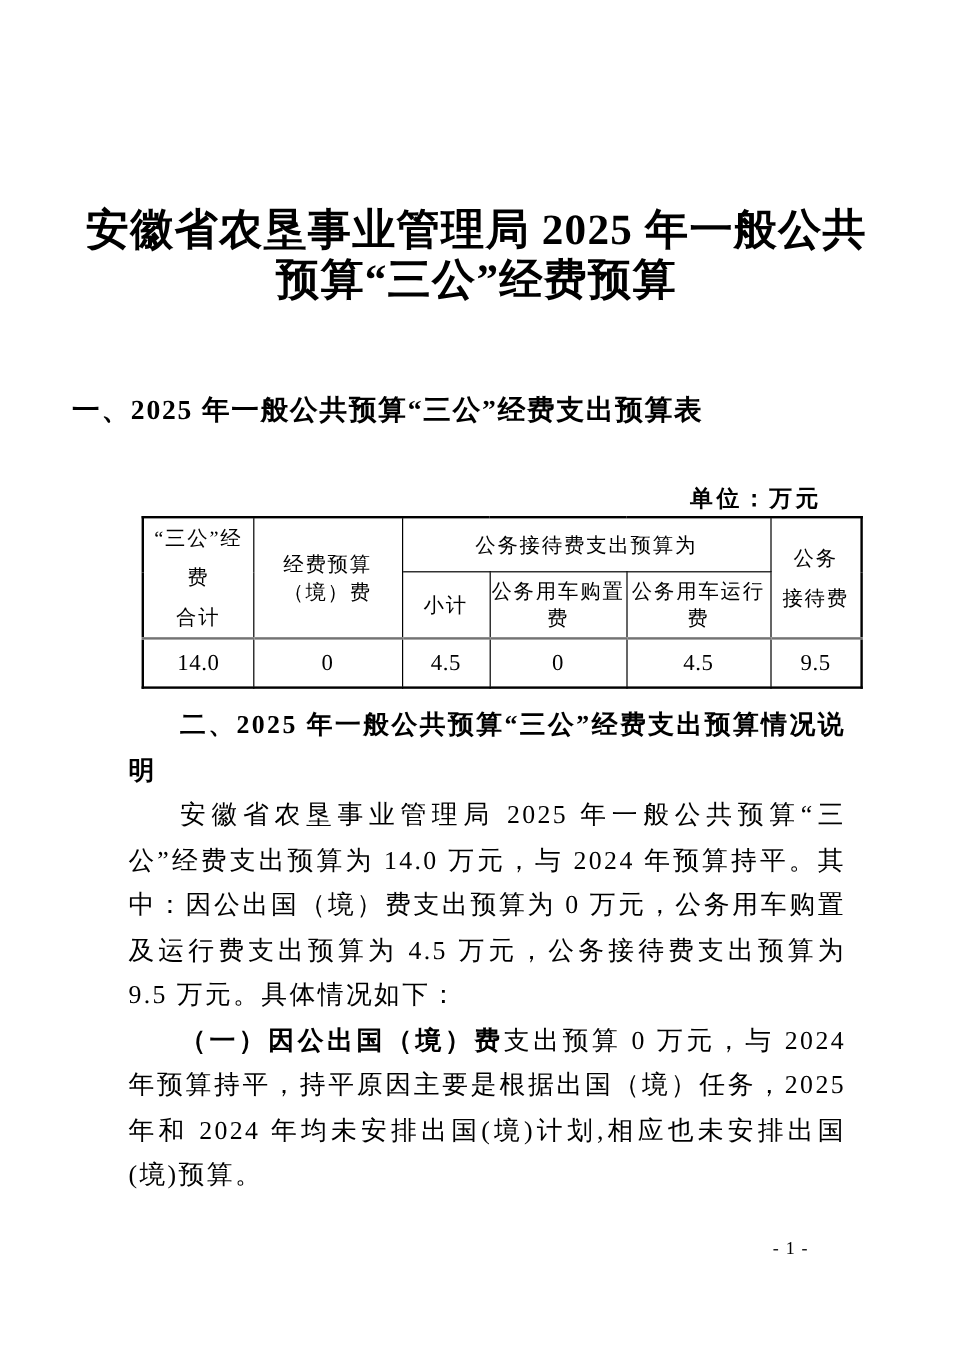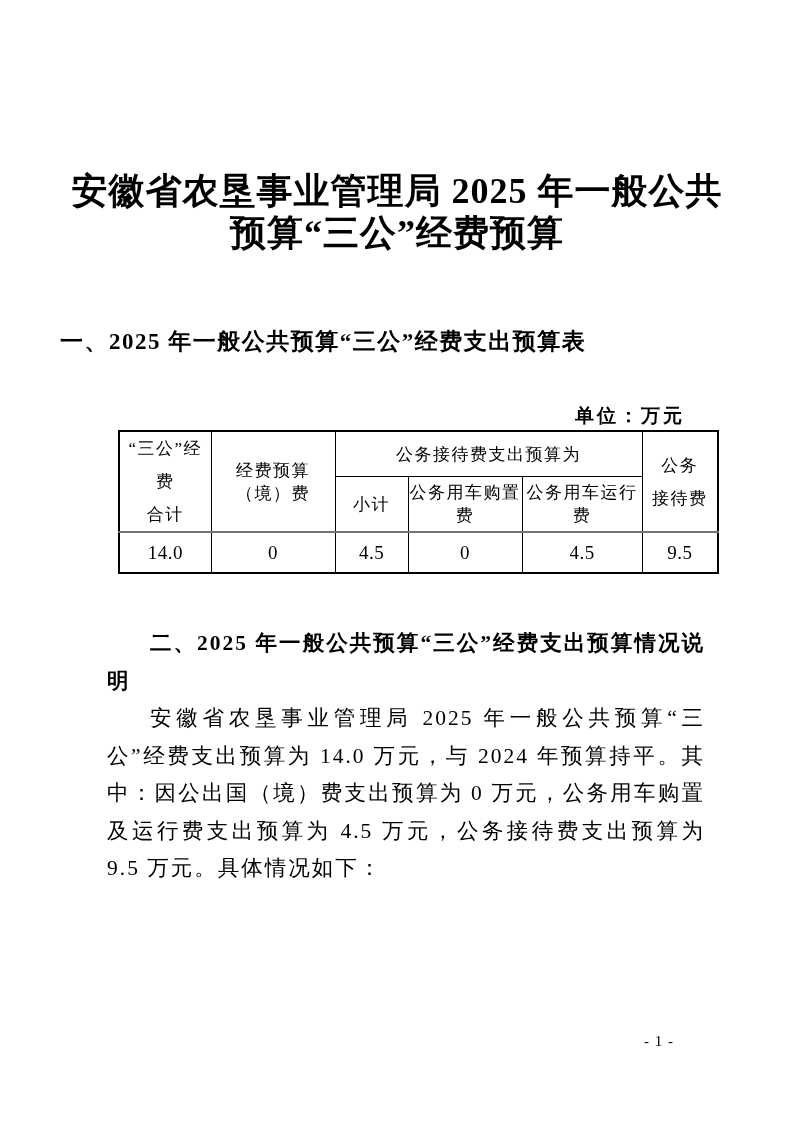--- a/index.html
+++ b/index.html
@@ -95,21 +95,20 @@
       line-height: 37.5px;
       letter-spacing: 2px;
       text-align: justify;
     }
     .body-text p {
       margin: 0;
       text-indent: 2em;
     }
     .body-text .section2-heading {
       font-weight: bold;
-      margin-top: 39px;
     }
     .bold-lead { font-weight: bold; }
 
     
     .page-number {
       position: absolute;
       top: 1033px;
       right: 120px;
       font-size: 15px;
       letter-spacing: 1px;
@@ -163,17 +162,18 @@
         <td>0</td>
         <td>4.5</td>
         <td>9.5</td>
       </tr>
     </tbody>
   </table>
 
   <div class="body-text">
     <p class="section2-heading">二、2025 年一般公共预算“三公”经费支出预算情况说明</p>
     <p>安徽省农垦事业管理局 2025 年一般公共预算“三公”经费支出预算为 14.0 万元，与 2024 年预算持平。其中：因公出国（境）费支出预算为 0 万元，公务用车购置及运行费支出预算为 4.5 万元，公务接待费支出预算为 9.5 万元。具体情况如下：</p>
+    <p><span class="bold-lead">（一）因公出国（境）费</span><span>支出预算 0 万元，与 2024 年预算持平，持平原因主要是根据出国（境）任务，2025 年和 2024 年均未安排出国(境)计划,相应也未安排出国(境)预算。</span></p>
   </div>
 
   <div class="page-number">- 1 -</div>
 
 </div>
 
 </body></html>

